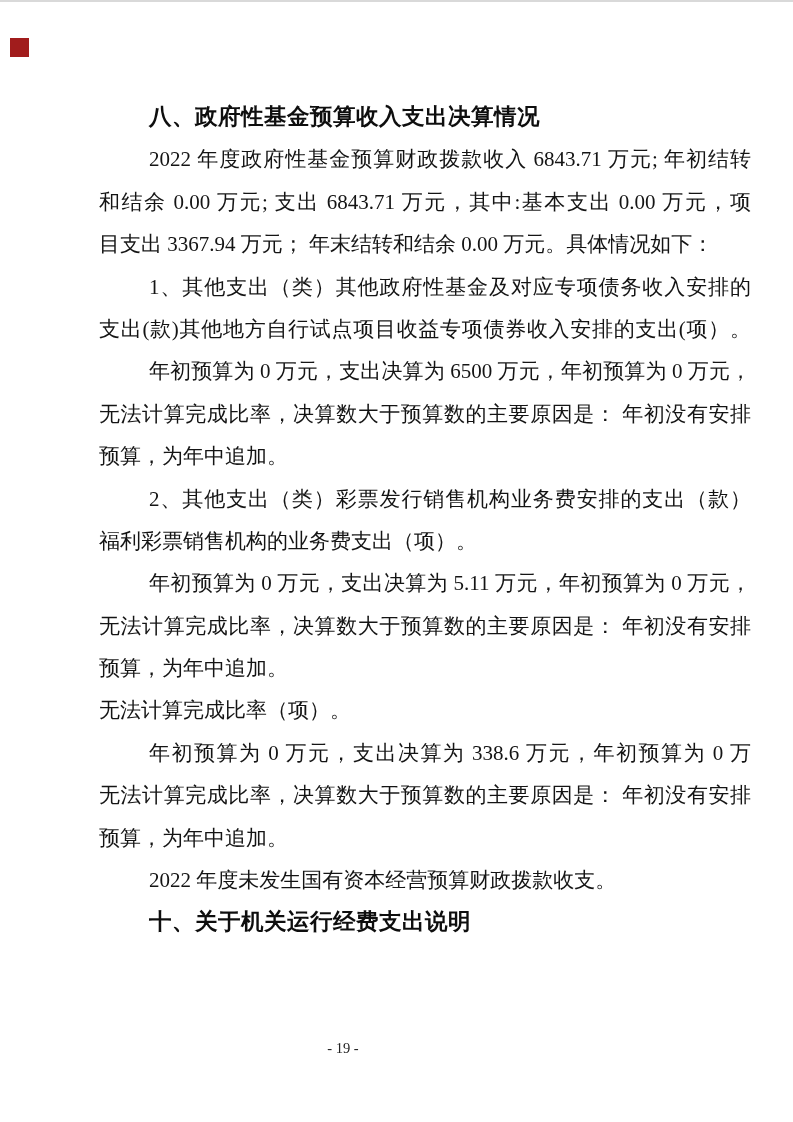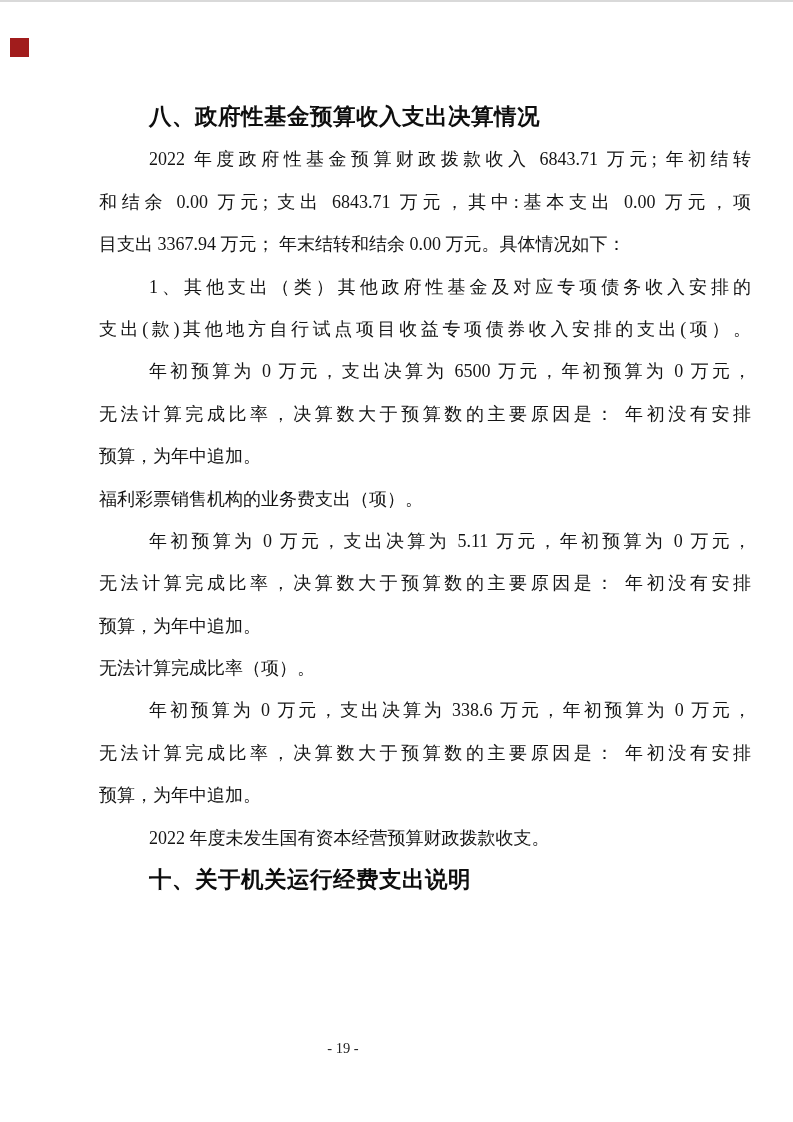--- a/index.html
+++ b/index.html
@@ -27,21 +27,21 @@
   .doc-body {
     position: absolute;
     left: 71px;
     top: 94px;
     width: 652px;
     margin-left: 28px;
   }
   .line {
     height: 42.4px;
     line-height: 42.4px;
-    font-size: 18px;
+    font-size: 21px;
     text-align: left;
     white-space: nowrap;
     overflow: visible;
   }
   .line.justify {
     white-space: normal;
     text-align: justify;
     text-align-last: justify;
     overflow: hidden;
   }
@@ -75,20 +75,21 @@
   <div class="doc-body">
       <div class="line heading indent">八、政府性基金预算收入支出决算情况</div>
       <div class="line body justify indent">2022 年度政府性基金预算财政拨款收入 6843.71 万元; 年初结转</div>
       <div class="line body justify">和结余 0.00 万元; 支出 6843.71 万元，其中:基本支出 0.00 万元，项</div>
       <div class="line body">目支出 3367.94 万元； 年末结转和结余 0.00 万元。具体情况如下：</div>
       <div class="line body justify indent">1、其他支出（类）其他政府性基金及对应专项债务收入安排的</div>
       <div class="line body justify">支出(款)其他地方自行试点项目收益专项债券收入安排的支出(项）。</div>
       <div class="line body justify indent">年初预算为 0 万元，支出决算为 6500 万元，年初预算为 0 万元，</div>
       <div class="line body justify">无法计算完成比率，决算数大于预算数的主要原因是： 年初没有安排</div>
       <div class="line body">预算，为年中追加。</div>
+      <div class="line body justify indent">2、其他支出（类）彩票发行销售机构业务费安排的支出（款）</div>
       <div class="line body">福利彩票销售机构的业务费支出（项）。</div>
       <div class="line body justify indent">年初预算为 0 万元，支出决算为 5.11 万元，年初预算为 0 万元，</div>
       <div class="line body justify">无法计算完成比率，决算数大于预算数的主要原因是： 年初没有安排</div>
       <div class="line body">预算，为年中追加。</div>
       <div class="line body">无法计算完成比率（项）。</div>
       <div class="line body justify indent">年初预算为 0 万元，支出决算为 338.6 万元，年初预算为 0 万元，</div>
       <div class="line body justify">无法计算完成比率，决算数大于预算数的主要原因是： 年初没有安排</div>
       <div class="line body">预算，为年中追加。</div>
       <div class="line body indent">2022 年度未发生国有资本经营预算财政拨款收支。</div>
       <div class="line heading indent">十、关于机关运行经费支出说明</div>

